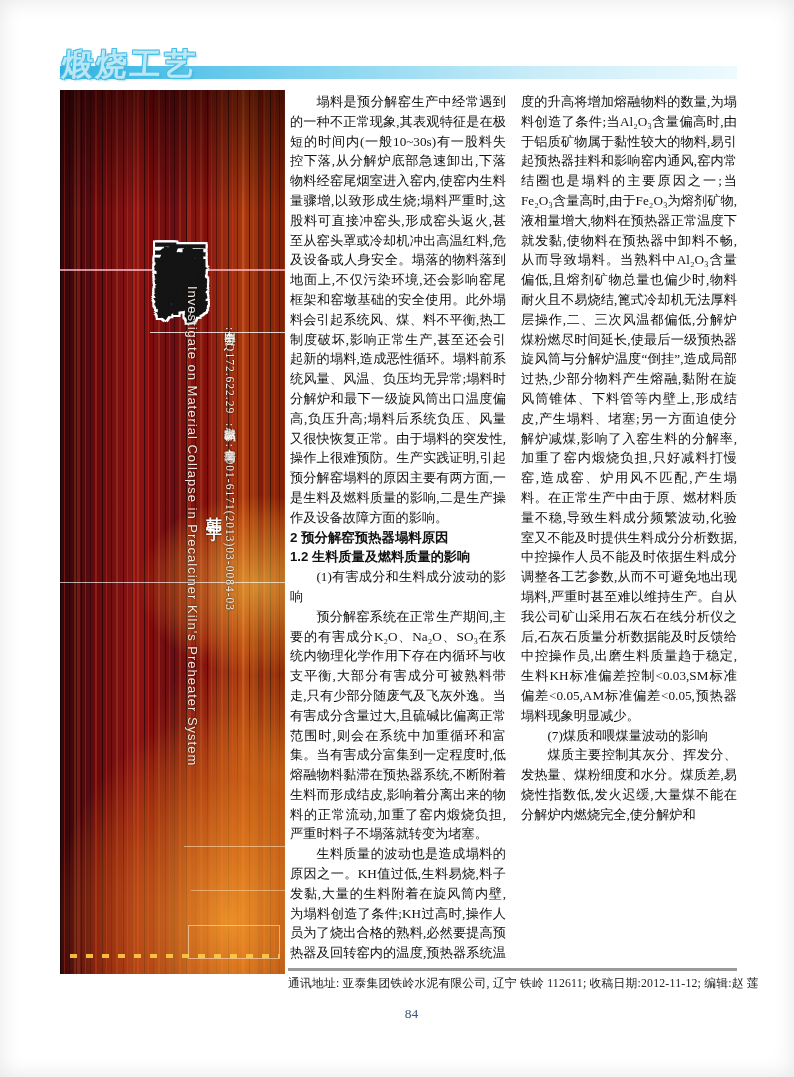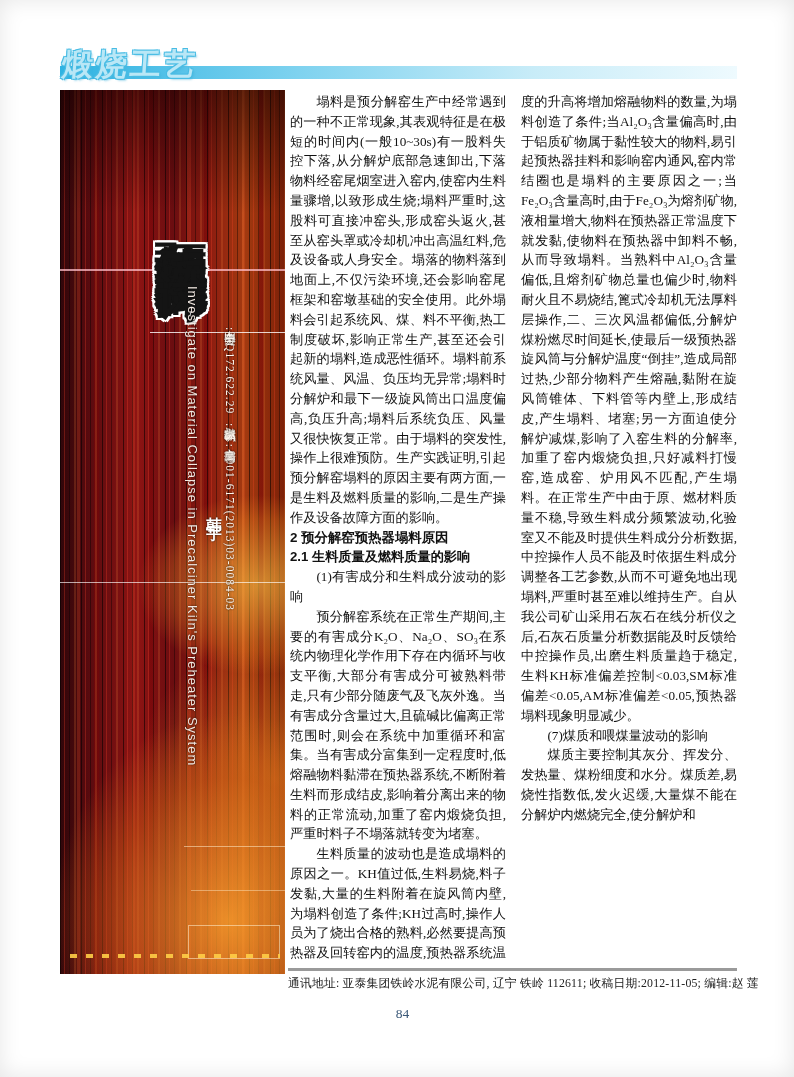--- a/index.html
+++ b/index.html
@@ -109,21 +109,21 @@
     position: absolute; left: 288px; top: 968px; width: 449px;
     border-top: 3px solid #9a9a9a; padding-top: 5px;
     font-size: 11.8px; color: #222; letter-spacing: 0.2px;
     white-space: nowrap;
   }
   .footer {
     position: absolute; left: 60px; top: 1006px; width: 677px; height: 20px;
     color: #3a5877;
   }
   .page-num {
-    position: absolute; left: 4px; width: 100%; text-align: center;
+    position: absolute; left: 13px; width: 100%; text-align: center;
     font-size: 13.5px;
   }
   .journal {
     position: absolute; right: 0; top: 0;
     font-size: 14.5px; font-weight: bold; letter-spacing: 0.5px;
   }
 </style>
 </head>
 <body>
 
@@ -140,25 +140,25 @@
   <div class="art-ticker"></div>
   <div class="title-cn">预分解窑预热器系统塌料的探讨</div>
   <div class="title-en">Investigate on Material Collapse in Precalciner Kiln's Preheater System</div>
   <div class="author-v">韩宇</div>
   <div class="meta-v">中图分类号: TQ172.622.29  文献标识码:A  文章编号: 1001-6171(2013)03-0084-03</div>
 </div>
 
 <div class="article">
     <div class="blk-p">塌料是预分解窑生产中经常遇到的一种不正常现象,其表观特征是在极短的时间内(一般10~30s)有一股料失控下落,从分解炉底部急速卸出,下落物料经窑尾烟室进入窑内,使窑内生料量骤增,以致形成生烧;塌料严重时,这股料可直接冲窑头,形成窑头返火,甚至从窑头罩或冷却机冲出高温红料,危及设备或人身安全。塌落的物料落到地面上,不仅污染环境,还会影响窑尾框架和窑墩基础的安全使用。此外塌料会引起系统风、煤、料不平衡,热工制度破坏,影响正常生产,甚至还会引起新的塌料,造成恶性循环。塌料前系统风量、风温、负压均无异常;塌料时分解炉和最下一级旋风筒出口温度偏高,负压升高;塌料后系统负压、风量又很快恢复正常。由于塌料的突发性,操作上很难预防。生产实践证明,引起预分解窑塌料的原因主要有两方面,一是生料及燃料质量的影响,二是生产操作及设备故障方面的影响。</div>
     <div class="blk-h">2  预分解窑预热器塌料原因</div>
-    <div class="blk-h2">2.1  生料质量及燃料质量的影响</div>
+    <div class="blk-h2">1.2  生料质量及燃料质量的影响</div>
     <div class="blk-p">(1)有害成分和生料成分波动的影响</div>
     <div class="blk-p">预分解窑系统在正常生产期间,主要的有害成分K₂O、Na₂O、SO₃在系统内物理化学作用下存在内循环与收支平衡,大部分有害成分可被熟料带走,只有少部分随废气及飞灰外逸。当有害成分含量过大,且硫碱比偏离正常范围时,则会在系统中加重循环和富集。当有害成分富集到一定程度时,低熔融物料黏滞在预热器系统,不断附着生料而形成结皮,影响着分离出来的物料的正常流动,加重了窑内煅烧负担,严重时料子不塌落就转变为堵塞。</div>
     <div class="blk-p">生料质量的波动也是造成塌料的原因之一。KH值过低,生料易烧,料子发黏,大量的生料附着在旋风筒内壁,为塌料创造了条件;KH过高时,操作人员为了烧出合格的熟料,必然要提高预热器及回转窑内的温度,预热器系统温度的升高将增加熔融物料的数量,为塌料创造了条件;当Al₂O₃含量偏高时,由于铝质矿物属于黏性较大的物料,易引起预热器挂料和影响窑内通风,窑内常结圈也是塌料的主要原因之一;当Fe₂O₃含量高时,由于Fe₂O₃为熔剂矿物,液相量增大,物料在预热器正常温度下就发黏,使物料在预热器中卸料不畅,从而导致塌料。当熟料中Al₂O₃含量偏低,且熔剂矿物总量也偏少时,物料耐火且不易烧结,篦式冷却机无法厚料层操作,二、三次风温都偏低,分解炉煤粉燃尽时间延长,使最后一级预热器旋风筒与分解炉温度“倒挂”,造成局部过热,少部分物料产生熔融,黏附在旋风筒锥体、下料管等内壁上,形成结皮,产生塌料、堵塞;另一方面迫使分解炉减煤,影响了入窑生料的分解率,加重了窑内煅烧负担,只好减料打慢窑,造成窑、炉用风不匹配,产生塌料。在正常生产中由于原、燃材料质量不稳,导致生料成分频繁波动,化验室又不能及时提供生料成分分析数据,中控操作人员不能及时依据生料成分调整各工艺参数,从而不可避免地出现塌料,严重时甚至难以维持生产。自从我公司矿山采用石灰石在线分析仪之后,石灰石质量分析数据能及时反馈给中控操作员,出磨生料质量趋于稳定,生料KH标准偏差控制&lt;0.03,SM标准偏差&lt;0.05,AM标准偏差&lt;0.05,预热器塌料现象明显减少。</div>
     <div class="blk-p">(7)煤质和喂煤量波动的影响</div>
     <div class="blk-p">煤质主要控制其灰分、挥发分、发热量、煤粉细度和水分。煤质差,易烧性指数低,发火迟缓,大量煤不能在分解炉内燃烧完全,使分解炉和</div>
   </div>
 
-<div class="footnote">通讯地址: 亚泰集团铁岭水泥有限公司, 辽宁 铁岭 112611; 收稿日期:2012-11-05; 编辑:赵 莲</div>
+<div class="footnote">通讯地址: 亚泰集团铁岭水泥有限公司, 辽宁 铁岭 112611; 收稿日期:2012-11-12; 编辑:赵 莲</div>
 
 <div class="footer">
   <div class="page-num">84</div>
 </div>
 
 </body></html>

